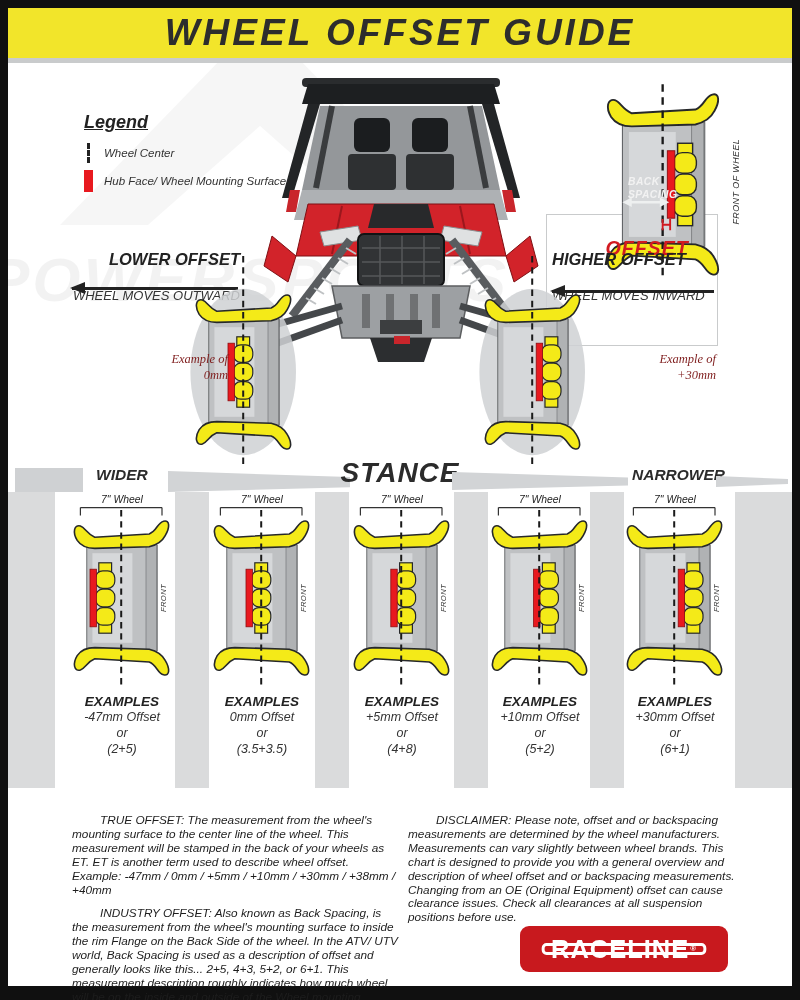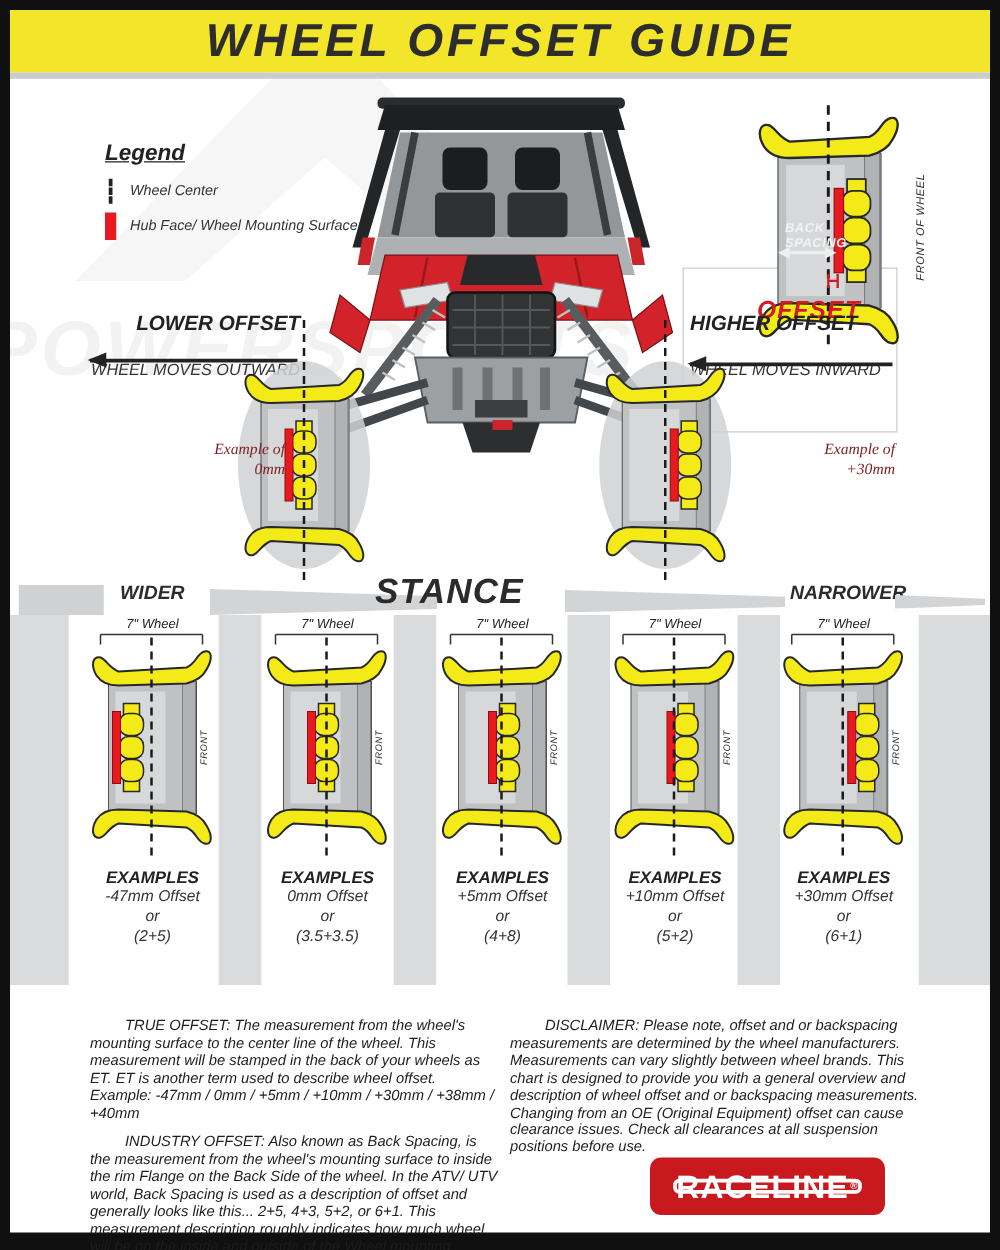--- a/index.html
+++ b/index.html
@@ -30,21 +30,21 @@
   .dir .t1{font-size:16.5px;font-weight:900;font-style:italic;color:#222;}
   .dir .t2{font-size:13px;font-style:italic;color:#333;margin-top:19px;}
   .arrow-line{position:absolute;height:3px;background:#222;}
   .arrow-line::before{content:"";position:absolute;left:-2px;top:-5px;width:0;height:0;
     border-top:6px solid transparent;border-bottom:6px solid transparent;border-right:15px solid #222;}
   
   .callout{position:absolute;width:110px;text-align:right;font-size:12.5px;font-style:italic;color:#7f1d1d;line-height:1.25;font-family:Liberation Serif, serif;}
   
   .info-box{position:absolute;left:546px;top:214px;width:170px;height:130px;background:#fff;border:1px solid #c9cbcc;}
   
-  .stance-big{position:absolute;left:300px;top:457px;width:200px;text-align:left;
+  .stance-big{position:absolute;left:300px;top:457px;width:200px;text-align:center;
               font-size:28px;font-weight:900;font-style:italic;color:#2b2b2b;letter-spacing:1px;}
   .stance-side{position:absolute;top:466px;font-size:15.5px;font-weight:900;font-style:italic;color:#2b2b2b;}
   .wedge{position:absolute;background:#d2d4d6;}
   .gray-block{position:absolute;background:#cfd1d3;}
   .stripe{position:absolute;top:492px;height:296px;background:#dadbdc;}
   
   .panel{position:absolute;top:494px;width:140px;text-align:center;}
   .panel svg{display:block;}
   .panel .ex-head{font-size:13.5px;font-weight:900;font-style:italic;margin-top:4px;color:#222;}
   .panel .ex-line{font-size:12.5px;font-style:italic;line-height:16px;color:#333;}
@@ -55,21 +55,21 @@
   .bracket{stroke:#333;stroke-width:1.5;fill:none;}
   .dash-ln{stroke:#1a1a1a;stroke-width:2.5;stroke-dasharray:8,6;}
   .bs-txt{font-size:11px;font-weight:700;font-style:italic;fill:#f2f2f2;letter-spacing:0.5px;}
   .off-txt{font-size:21px;font-weight:900;font-style:italic;fill:#d21a20;letter-spacing:1px;}
   
   .footnote{position:absolute;left:70px;top:792px;width:664px;font-size:12px;font-style:italic;color:#1d1d1d;}
   .col{position:absolute;top:814px;font-size:11.8px;font-style:italic;line-height:1.18;color:#1d1d1d;}
   .col p{margin:0 0 10px 0;}
   .col b{font-weight:400;margin-left:28px;}
   
-  .logo{position:absolute;left:520px;top:926px;width:188px;height:46px;background:#c8191e;border-radius:9px;
+  .logo{position:absolute;left:520px;top:926px;width:208px;height:46px;background:#c8191e;border-radius:9px;
         display:flex;align-items:center;justify-content:center;box-sizing:border-box;padding:20px;}
   .logo-inner{border:3px solid #fff;border-radius:5px;width:100%;height:100%;display:flex;
               align-items:center;justify-content:center;color:#fff;font-weight:900;font-size:26px;
               letter-spacing:1px;transform:scaleX(0.98);}
   .logo-reg{font-size:8px;vertical-align:top;line-height:10px;margin-left:1px;}
 </style>
 </head>
 <body>
 
 <div id="canvas">

